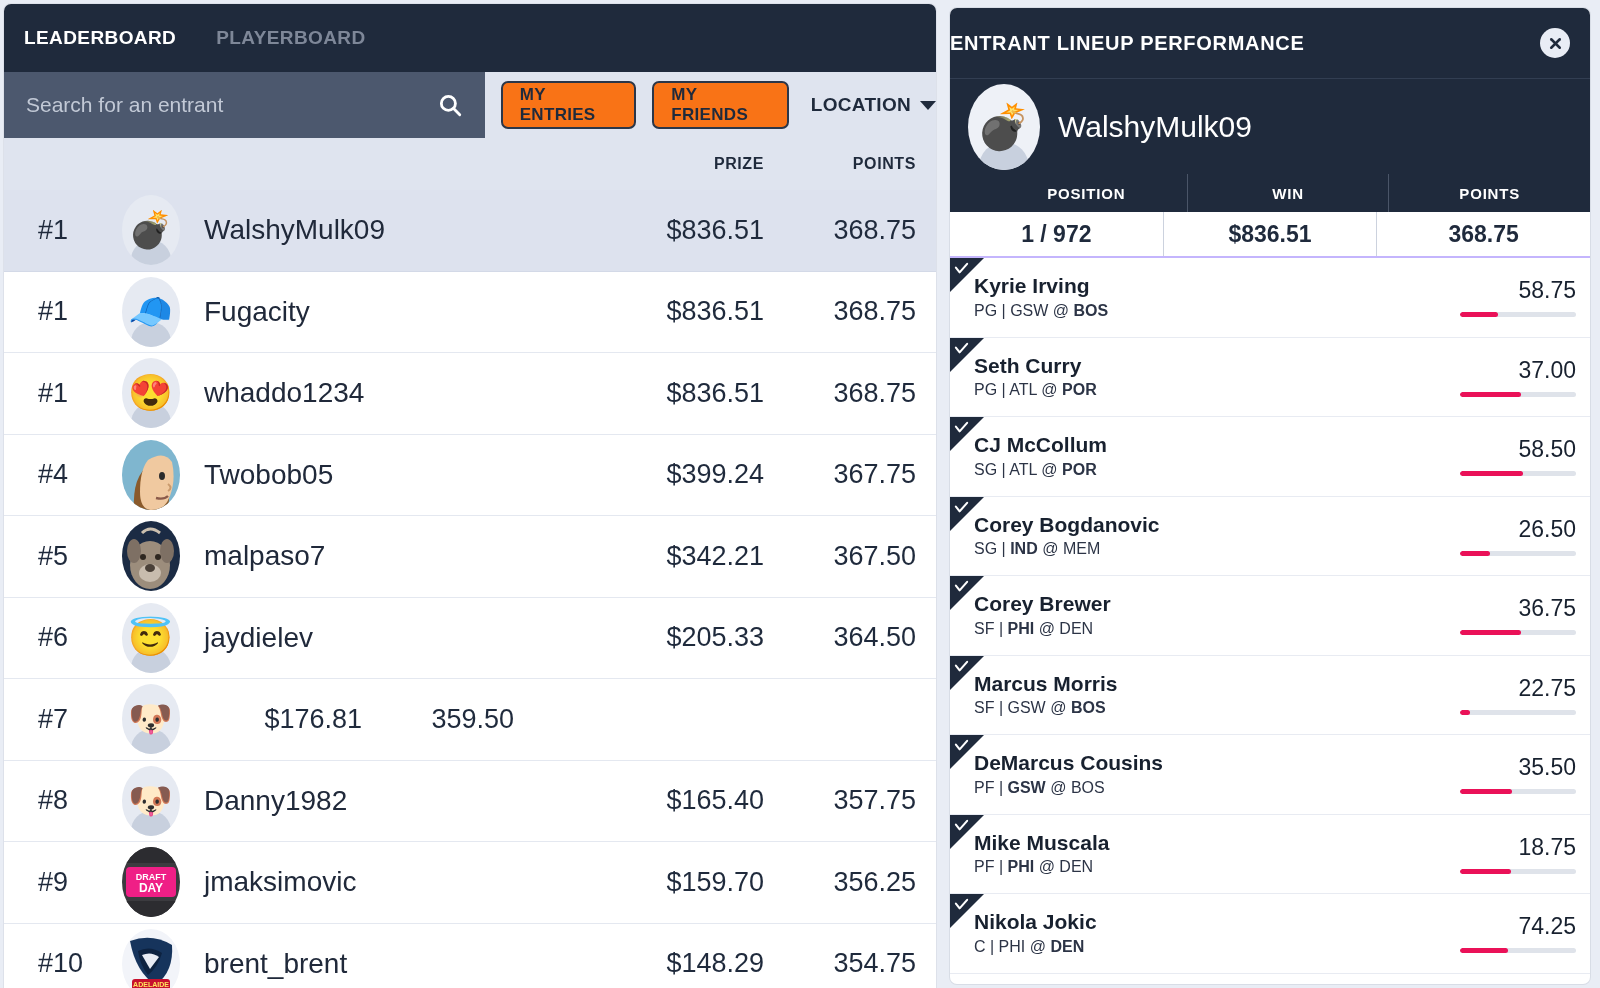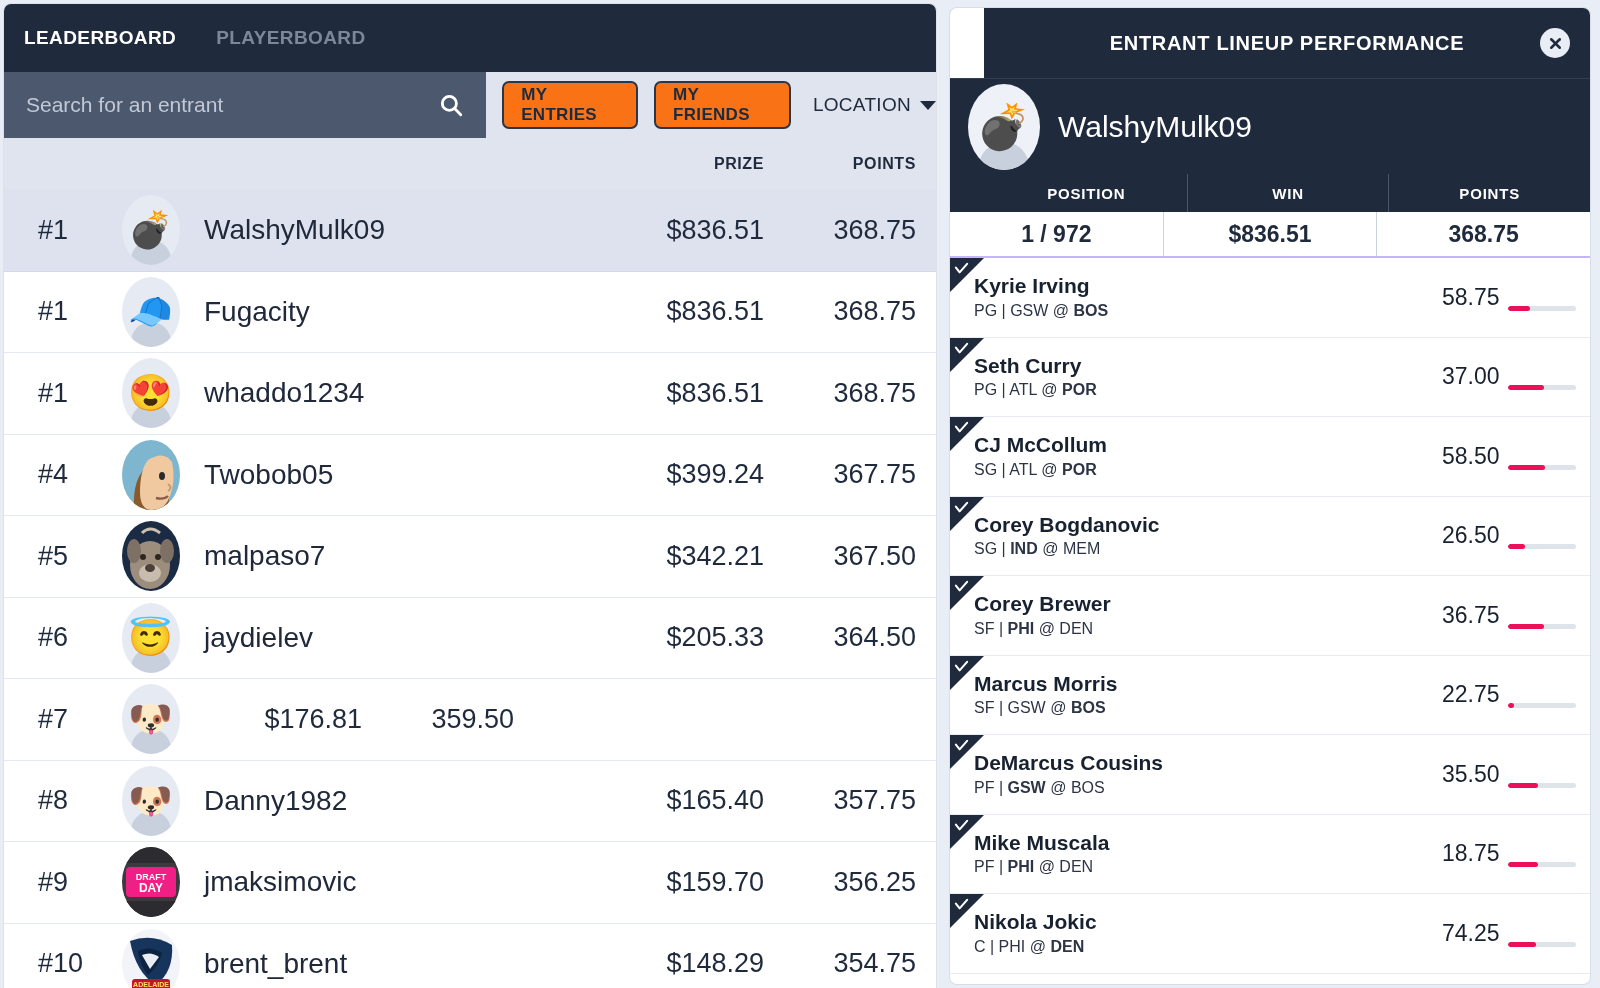--- a/index.html
+++ b/index.html
@@ -54,21 +54,21 @@
     margin:9px 0 9px 16px;
     padding:0 17px; height:48px;
     border:2px solid #2b3648; border-radius:7px;
     background:#f97316; color:#1f2a3c;
     font-size:17px; font-weight:bold; letter-spacing:.3px;
     display:flex; align-items:center; cursor:pointer;
     font-stretch:condensed;
   }
   .locsel {
     margin-left:22px; display:flex; align-items:center; gap:9px;
-    font-size:19px; font-weight:normal; color:#1f2a3c; letter-spacing:.3px;
+    font-size:19px; font-weight:bold; color:#1f2a3c; letter-spacing:.3px;
     cursor:pointer; font-stretch:condensed;
   }
   .chev { width:0;height:0;border-left:8px solid transparent;border-right:8px solid transparent;border-top:9px solid #1f2a3c; }
 
   .colhead {
     height:52px; background:#dfe4ef; display:flex; align-items:center;
     flex:0 0 auto; font-size:16px; font-weight:bold; color:#1f2a3c;
     letter-spacing:.6px; font-stretch:condensed;
   }
   .colhead .sp-rank { width:118px; }
@@ -111,23 +111,22 @@
 
   
   .right-panel {
     width:640px; height:976px; margin-top:4px;
     background:#ffffff; border-radius:7px;
     display:flex; flex-direction:column; overflow:hidden;
     box-shadow:0 0 0 1px rgba(30,40,60,.08);
   }
   .rp-head {
     height:70px; background:#1f2a3c; position:relative;
-    display:flex; align-items:center; justify-content:center;
+    display:flex; align-items:center; 
     flex:0 0 auto;
-    margin-left:34px;
   }
   .rp-title { color:#fff; font-size:20px; font-weight:bold; letter-spacing:.7px; font-stretch:condensed; }
   .close-btn {
     position:absolute; right:20px; top:50%; transform:translateY(-50%);
     width:30px; height:30px; border-radius:50%;
     background:#e9edf5; display:flex; align-items:center; justify-content:center;
     cursor:pointer;
   }
   .close-btn svg{display:block;}
 
@@ -176,21 +175,21 @@
   .corner::before{
     content:""; position:absolute; left:0; top:0;
     border-left:34px solid #1f2a3c; border-bottom:34px solid transparent;
   }
   .corner svg { position:absolute; left:4px; top:4px; z-index:2; }
   .pl-info { flex:1; }
   .pl-name { font-size:21px; font-weight:bold; color:#18212f; line-height:1.25; font-stretch:condensed;}
   .pl-meta { font-size:16px; color:#2c3446; line-height:1.35; font-stretch:condensed;}
   .pl-meta b { font-weight:bold; }
   .pl-meta span { font-weight:normal; }
-  .pl-right { width:148px; padding-right:14px; display:flex; flex-direction:row; align-items:flex-end; gap:8px;}
+  .pl-right { width:148px; padding-right:14px; display:flex; flex-direction:column; align-items:flex-end; gap:8px;}
   .pl-pts { font-size:23px; color:#18212f; font-stretch:condensed; }
   .track { width:116px; height:5px; border-radius:3px; background:#dfe3ea; overflow:hidden; }
   .fill { height:100%; background:#ea1158; border-radius:3px; }
 </style>
 </head>
 <body>
 
 <div class="stage">
 
   <div class="left-panel">

